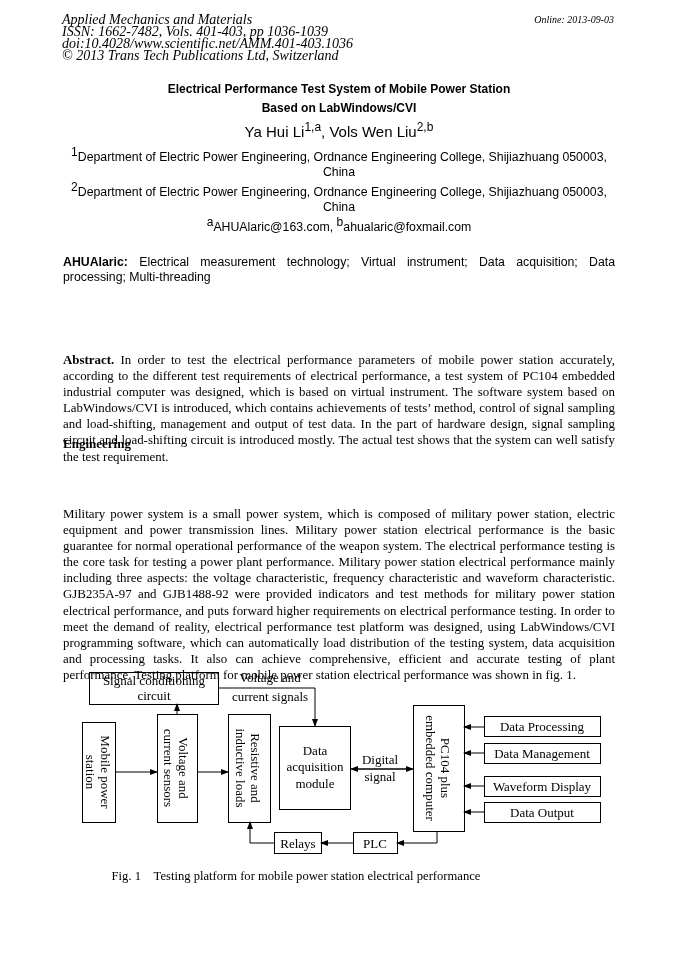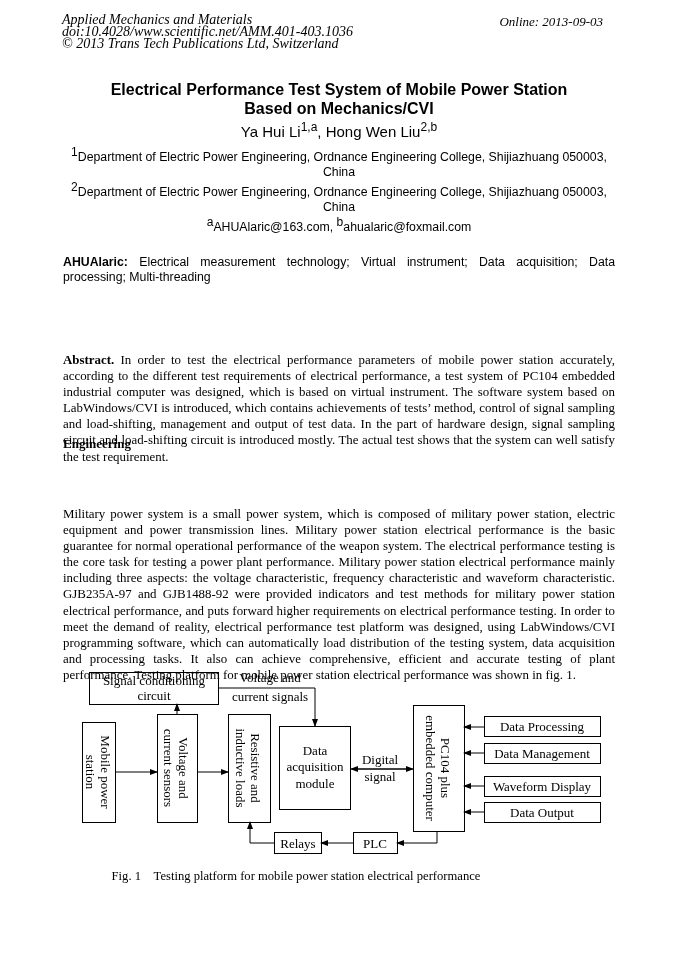--- a/index.html
+++ b/index.html
@@ -1,49 +1,50 @@
 <!DOCTYPE html>
 <html><head>
 <meta charset="utf-8">
 <style>
   html, body { margin: 0; padding: 0; background: #ffffff; }
   body { width: 678px; height: 959px; position: relative; overflow: hidden; color: #000; }
   .serif { font-family: "Liberation Serif", "DejaVu Serif", serif; }
   .sans { font-family: "Liberation Sans", "DejaVu Sans", sans-serif; }
   .abs { position: absolute; }
   .hdr { left: 62px; top: 14px; font-size: 14px; line-height: 12px; font-style: italic; }
-  .hdr-right { right: 75px; top: 14px; font-size: 13px; font-style: italic; }
-  .title { left: 62px; width: 554px; top: 80px; text-align: center; font-weight: bold; font-size: 16px; line-height: 19px; }
+  .hdr-right { right: 64px; top: 14px; font-size: 10px; font-style: italic; }
+  .title { left: 62px; width: 554px; top: 80px; text-align: center; font-weight: bold; font-size: 12px; line-height: 19px; }
   .authors { left: 62px; width: 554px; top: 123px; text-align: center; font-size: 15px; }
   .authors sup, .aff sup, .emails sup { font-size: 12px; vertical-align: super; line-height: 0; }
   .aff { left: 62px; width: 554px; text-align: center; font-size: 12.3px; line-height: 15px; }
   .emails { left: 62px; width: 554px; top: 220px; text-align: center; font-size: 12.3px; }
   .keywords { left: 63px; width: 552px; top: 255px; font-size: 12.3px; line-height: 15px; text-align: justify; }
   .para { left: 63px; width: 552px; font-size: 12.9px; line-height: 16.1px; text-align: justify; margin-top: 48px; }
   .section-head { left: 63px; top: 436px; font-size: 13px; font-weight: bold; }
   .caption { left: 0; width: 592px; top: 869px; text-align: center; font-size: 12.6px; }
   svg text { font-family: "Liberation Serif", "DejaVu Serif", serif; fill: #000; }
 </style>
 </head>
 <body>
 
 <div class="abs hdr serif">
   <div>Applied Mechanics and Materials</div>
+  <div>ISSN: 1662-7482, Vols. 401-403, pp 1036-1039</div>
   <div>doi:10.4028/www.scientific.net/AMM.401-403.1036</div>
   <div>© 2013 Trans Tech Publications Ltd, Switzerland</div>
 </div>
 <div class="abs hdr-right serif">Online: 2013-09-03</div>
 
 <div class="abs title sans">
   <div>Electrical Performance Test System of Mobile Power Station</div>
-  <div>Based on Mechanics/CVI</div>
+  <div>Based on LabWindows/CVI</div>
 </div>
 
 <div class="abs authors sans">
-  <span>Ya Hui Li</span><sup>1,a</sup><span>, </span><span>Hong Wen Liu</span><sup>2,b</sup>
+  <span>Ya Hui Li</span><sup>1,a</sup><span>, </span><span>Vols Wen Liu</span><sup>2,b</sup>
 </div>
 
 <div class="abs aff sans" style="top:150px;">
   <div><sup>1</sup><span>Department of Electric Power Engineering, Ordnance Engineering College, Shijiazhuang 050003,</span></div>
   <div>China</div>
 </div>
 <div class="abs aff sans" style="top:185px;">
   <div><sup>2</sup><span>Department of Electric Power Engineering, Ordnance Engineering College, Shijiazhuang 050003,</span></div>
   <div>China</div>
 </div>

